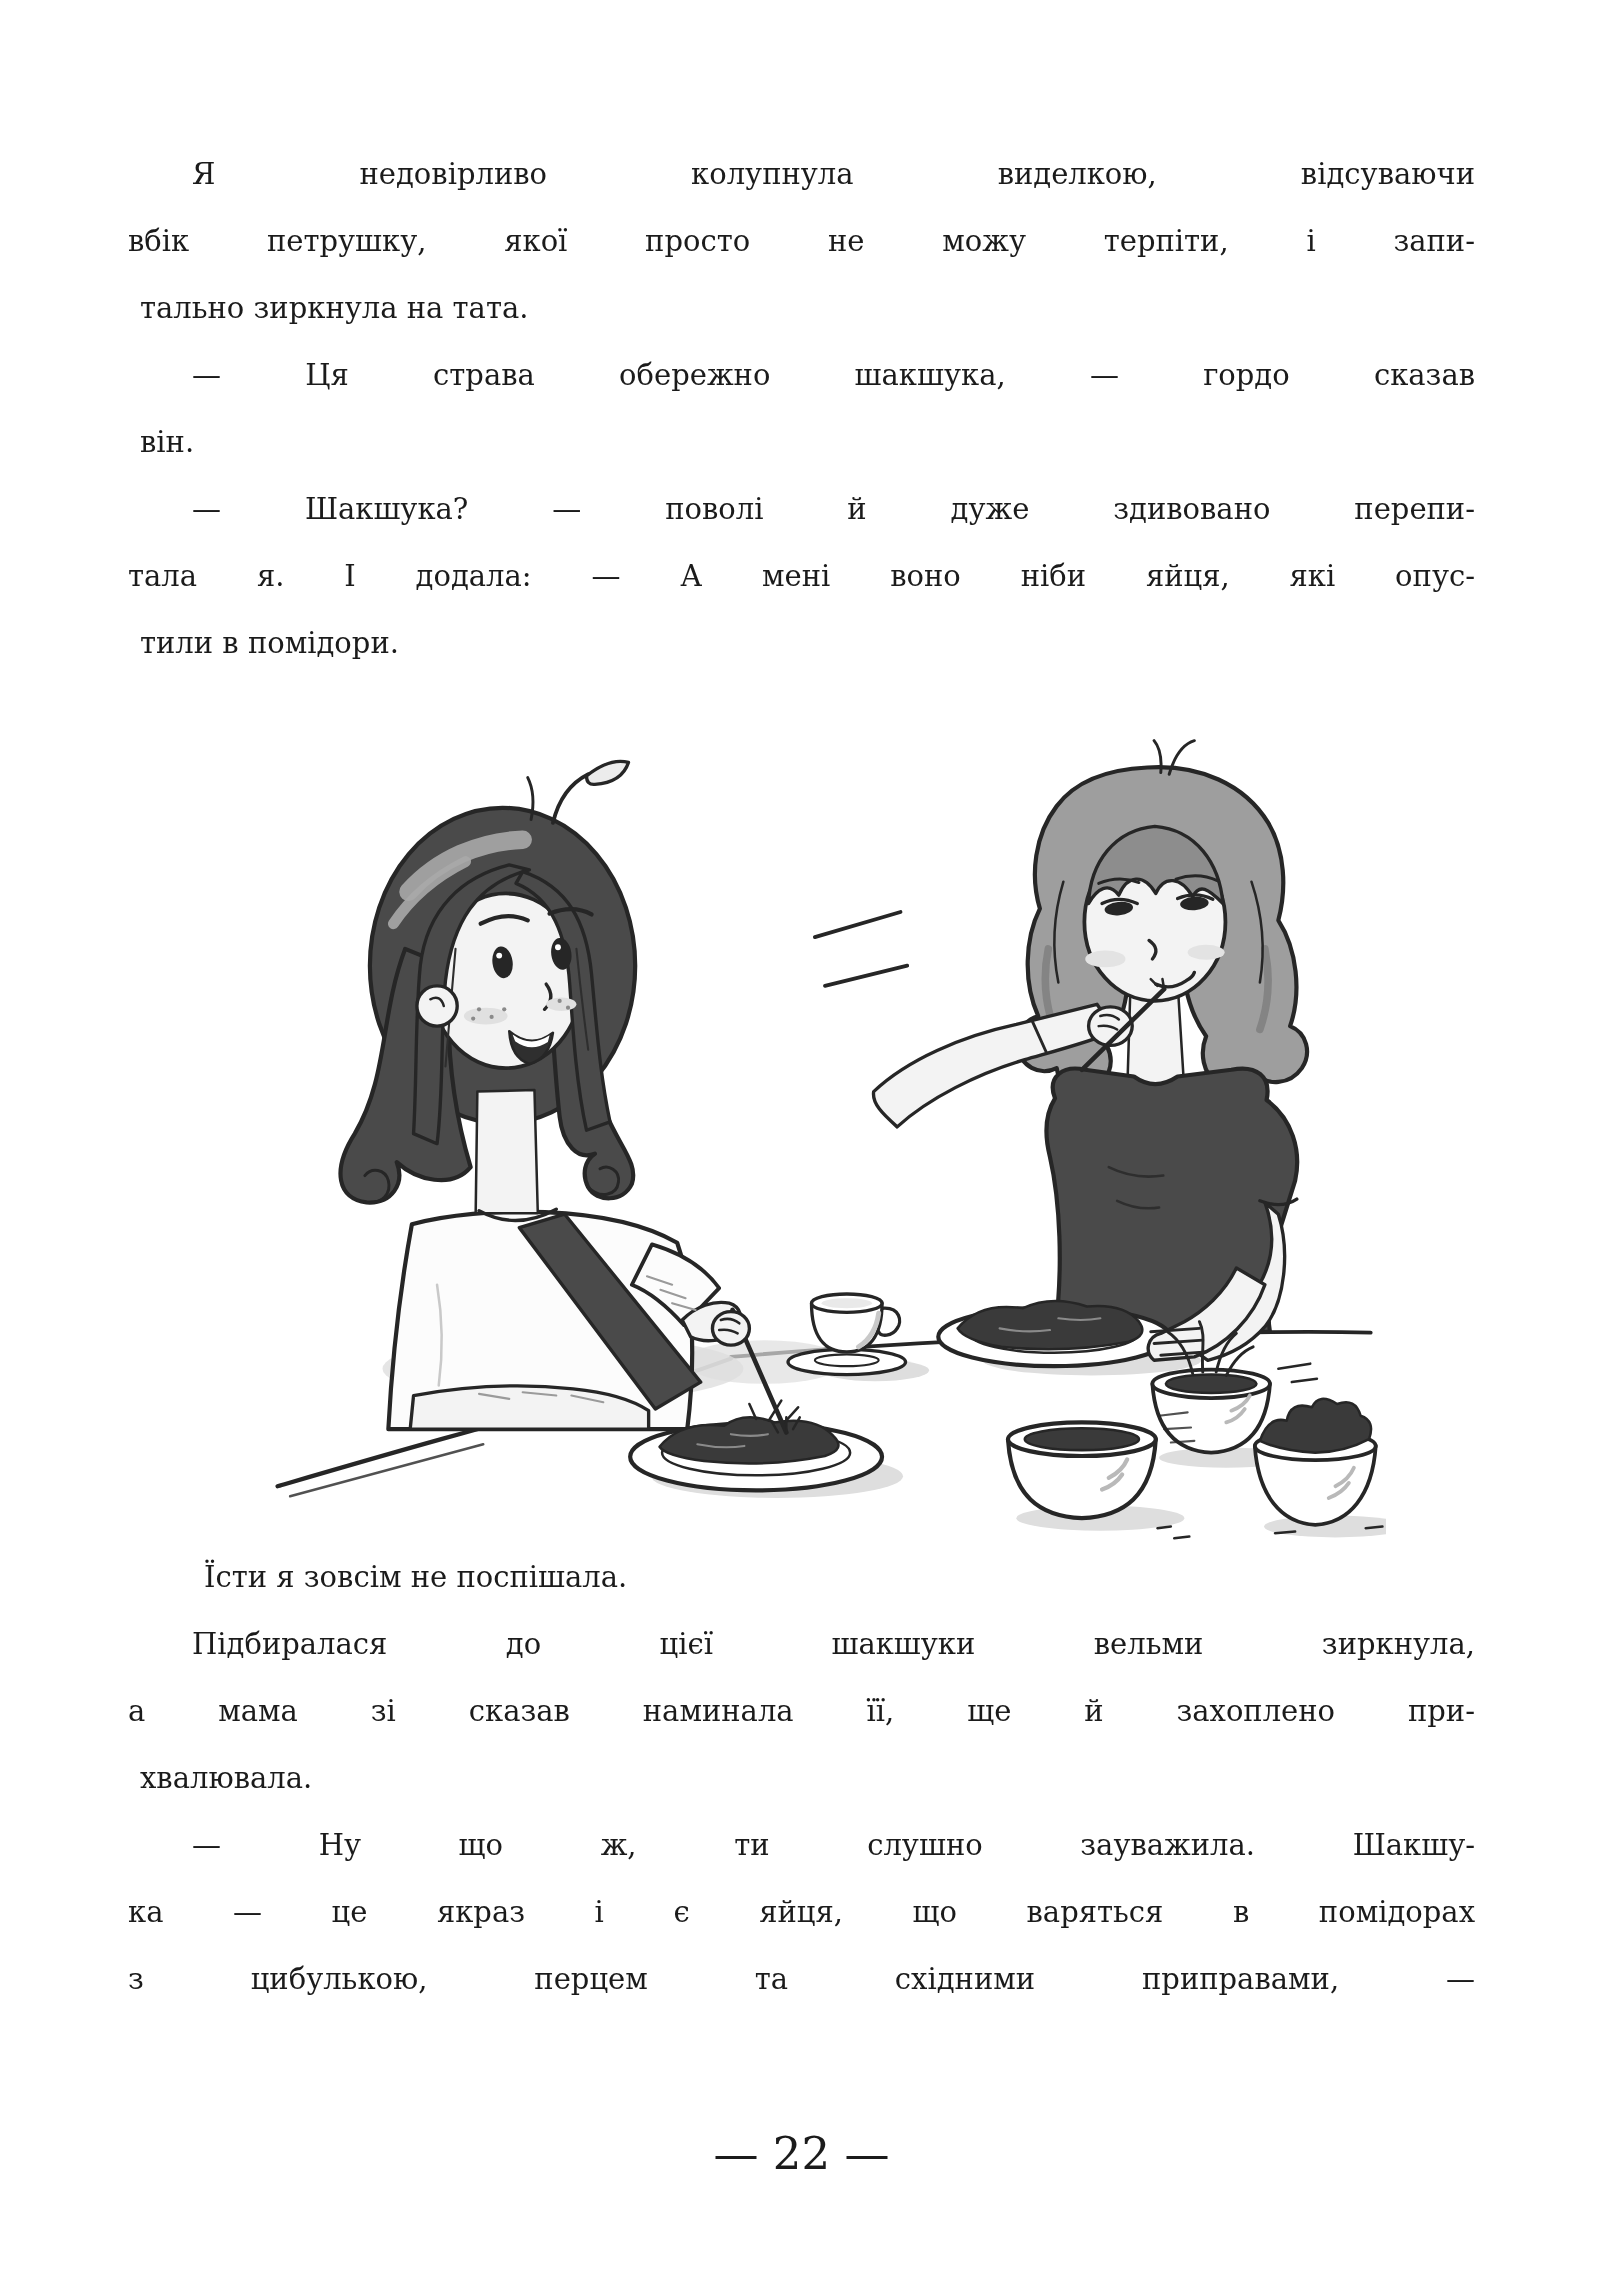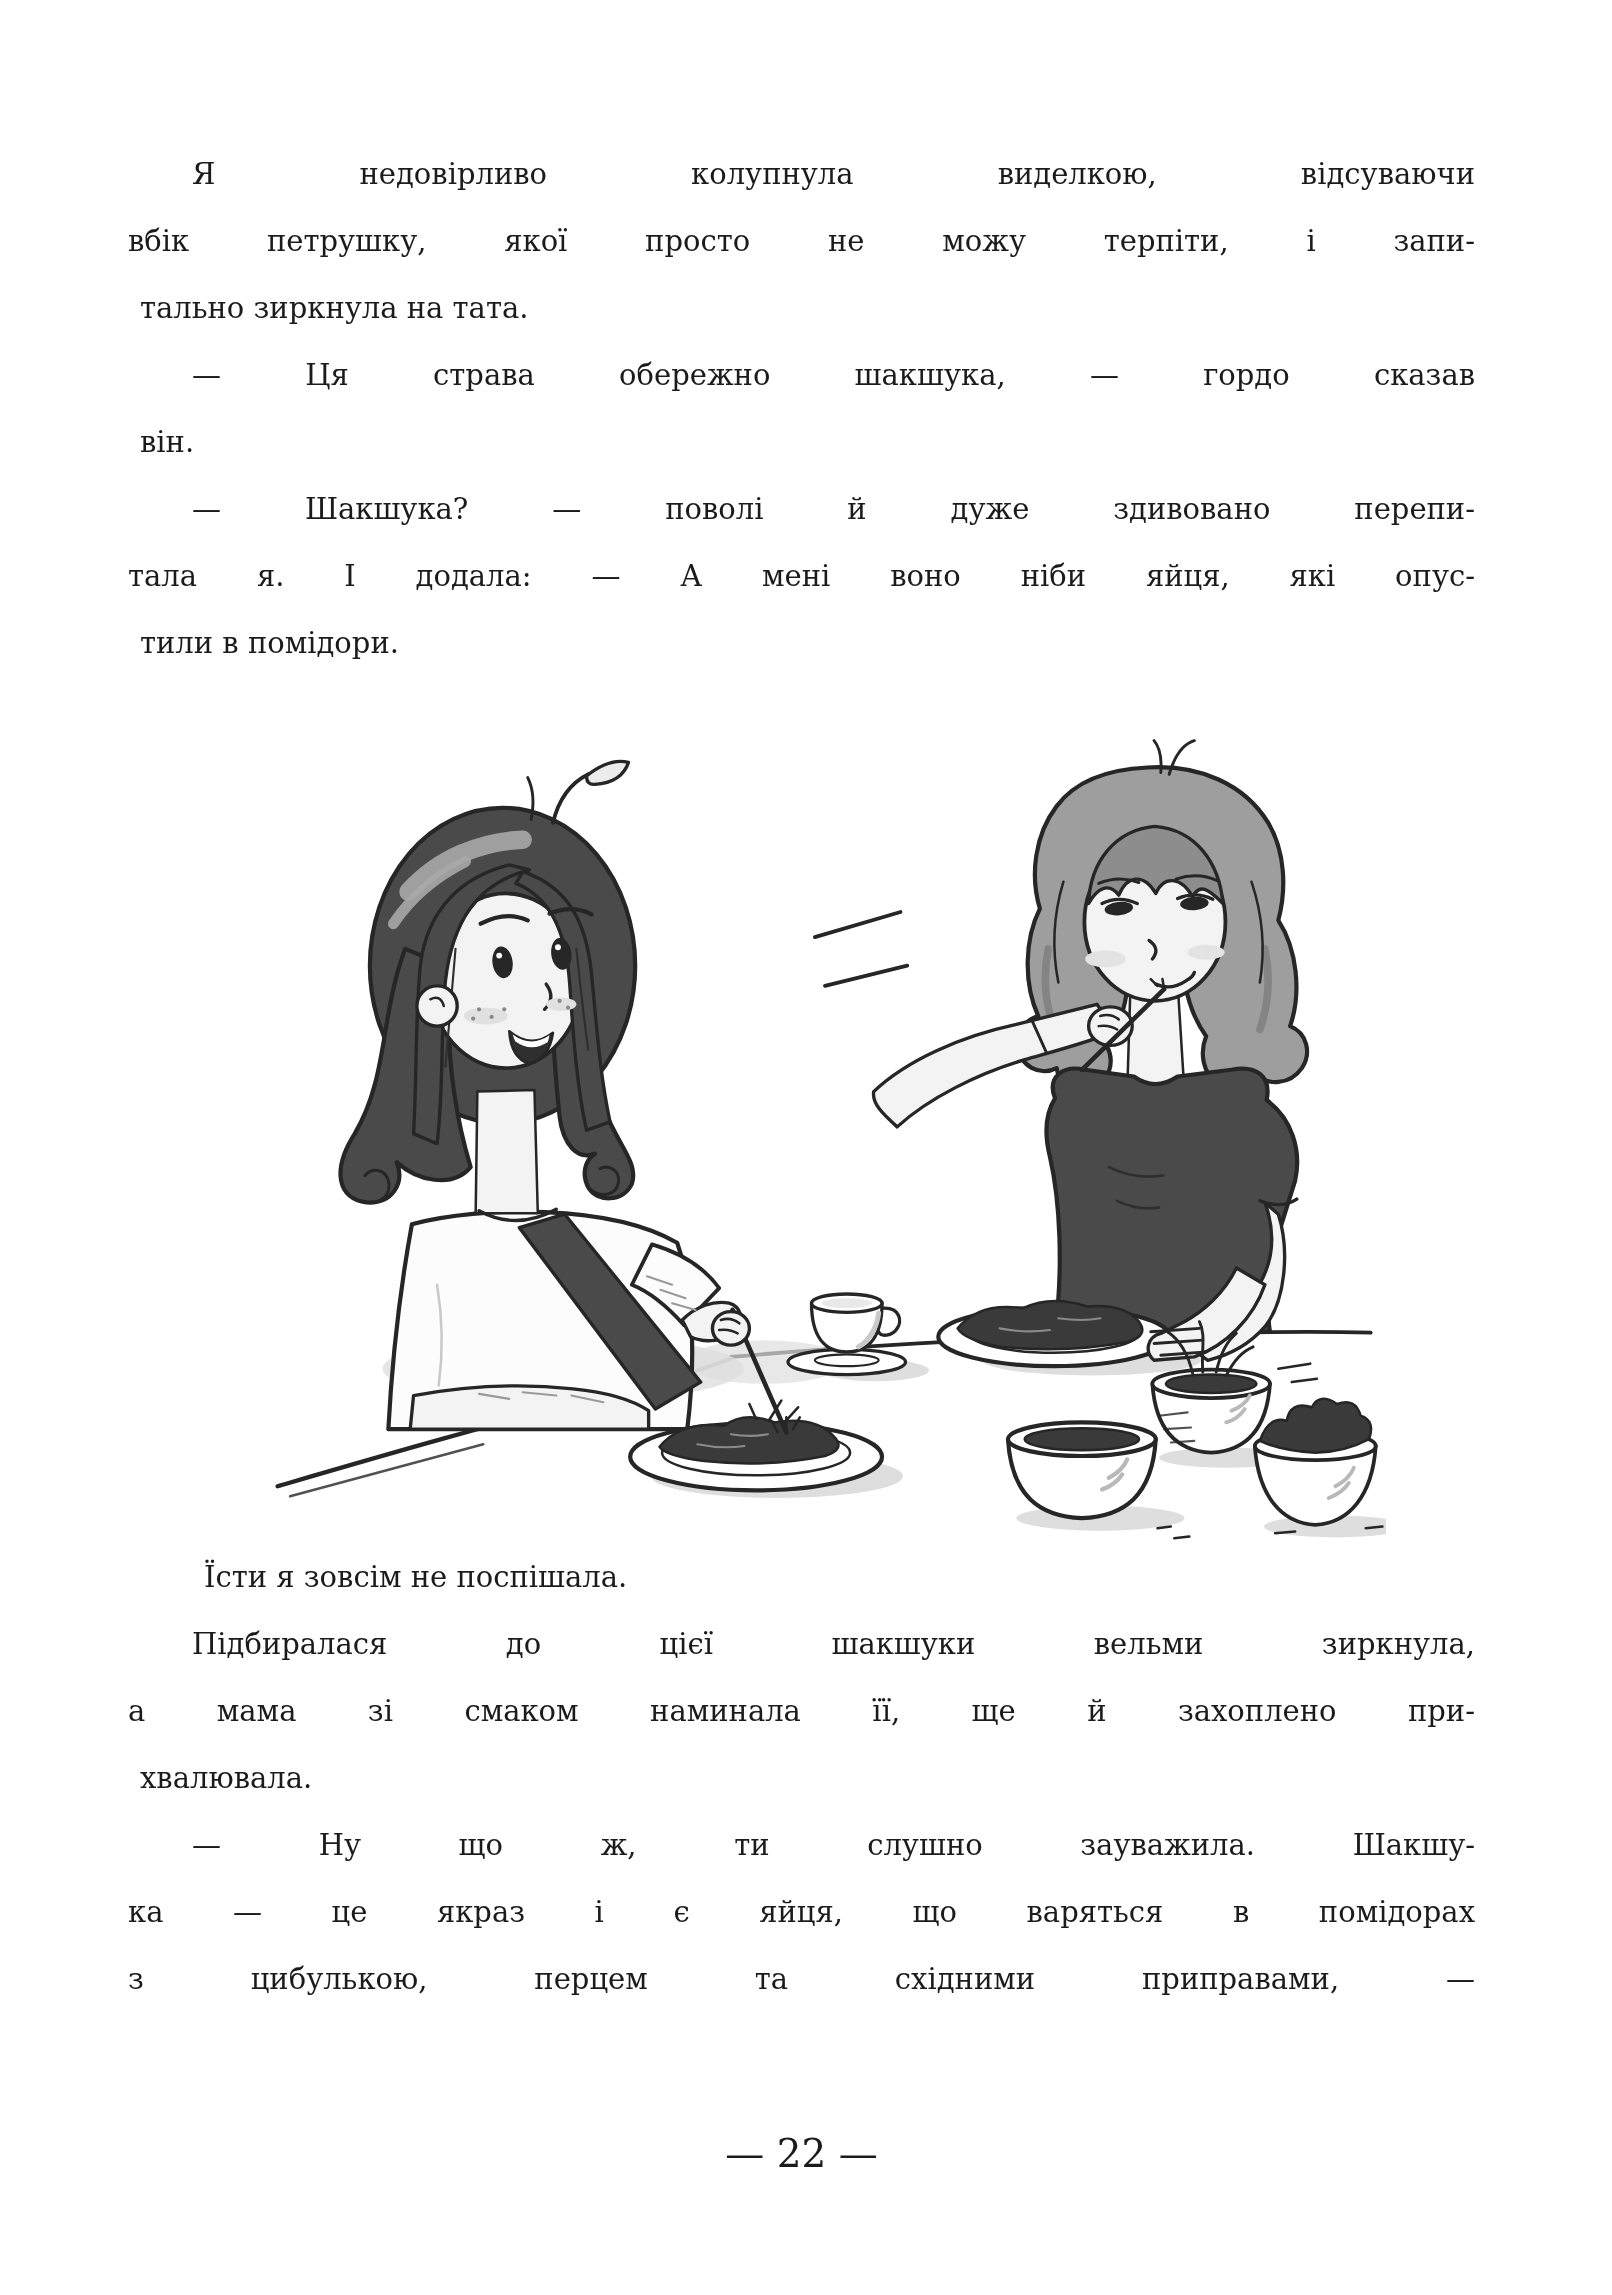--- a/index.html
+++ b/index.html
@@ -12,21 +12,21 @@
     position:absolute;left:128px;width:1347px;
     font-size:29px;line-height:67px;color:var(--text,#1b1b1b);
   }
   #top-text{top:141px;}
   #bottom-text{top:1544px;}
   .line{text-align:justify;text-align-last:justify;}
   .line.endline{text-align-last:left;margin-left:12px;}
   .line.first{text-indent:64px;}
   .page-number{
     position:absolute;top:2120px;left:128px;width:1347px;text-align:center;
-    font-size:39px;line-height:67px;color:var(--text,#1b1b1b);
+    font-size:45px;line-height:67px;color:var(--text,#1b1b1b);
   }
   .illustration{position:absolute;left:143px;top:697px;}
   .illustration path,.illustration ellipse,.illustration circle,.illustration line{
     stroke-linecap:round;stroke-linejoin:round;
   }
 </style>
 </head>
 <body>
 
 <div class="page">
@@ -222,21 +222,21 @@
       <path d="M 1348 996 L 1372 994 M 1456 990 L 1476 988" stroke="var(--ink)" stroke-width="3" fill="none"></path>
     </g>
   </svg>
 
   <div id="bottom-text" class="textcol">
       <div>
         <div class="line first endline">Їсти я зовсім не поспішала.</div>
       </div>
       <div>
         <div class="line first">Підбиралася до цієї шакшуки вельми зиркнула,</div>
-        <div class="line">а мама зі смаком наминала її, ще й захоплено при-</div>
+        <div class="line">а мама зі сказав наминала її, ще й захоплено при-</div>
         <div class="line endline">хвалювала.</div>
       </div>
       <div>
         <div class="line first">— Ну що ж, ти слушно зауважила. Шакшу-</div>
         <div class="line">ка — це якраз і є яйця, що варяться в помідорах</div>
         <div class="line">з цибулькою, перцем та східними приправами, —</div>
       </div>
     </div>
 
   <div class="page-number">— 22 —</div>

